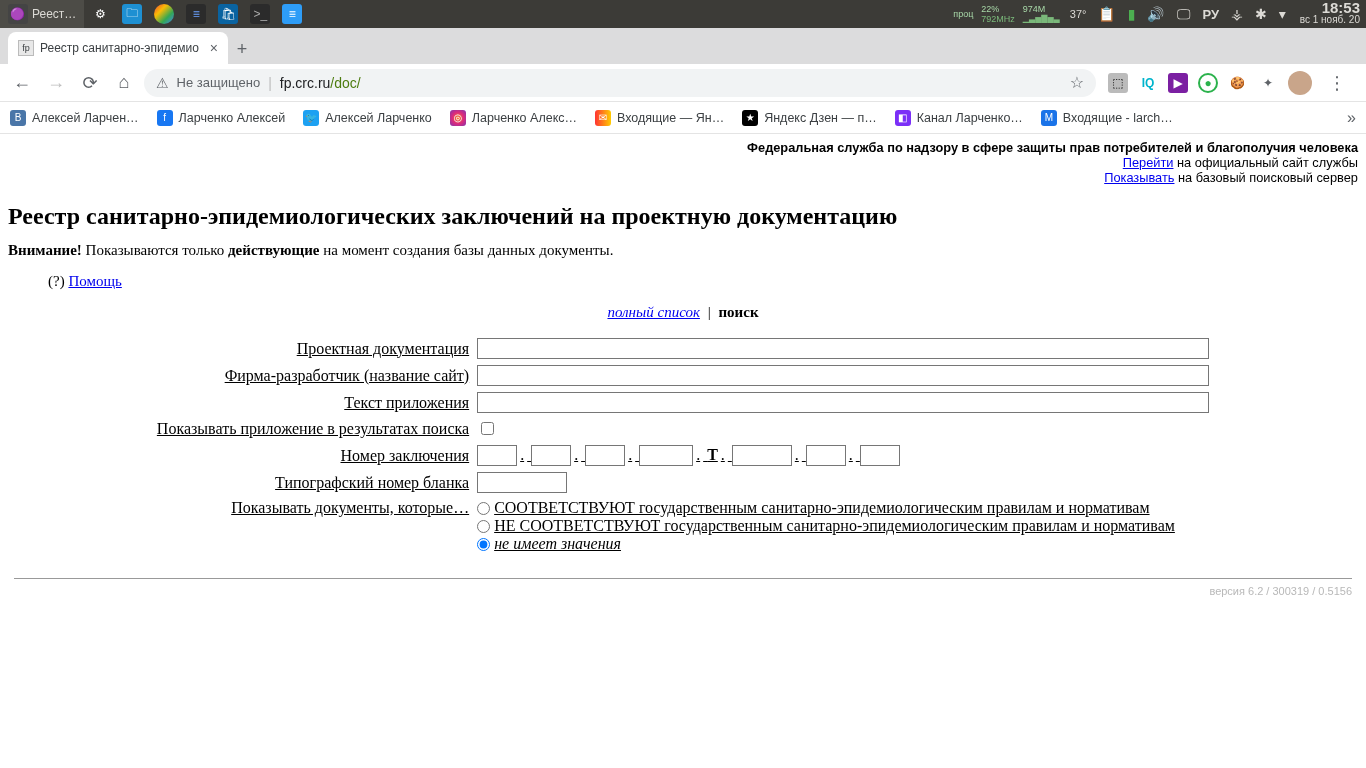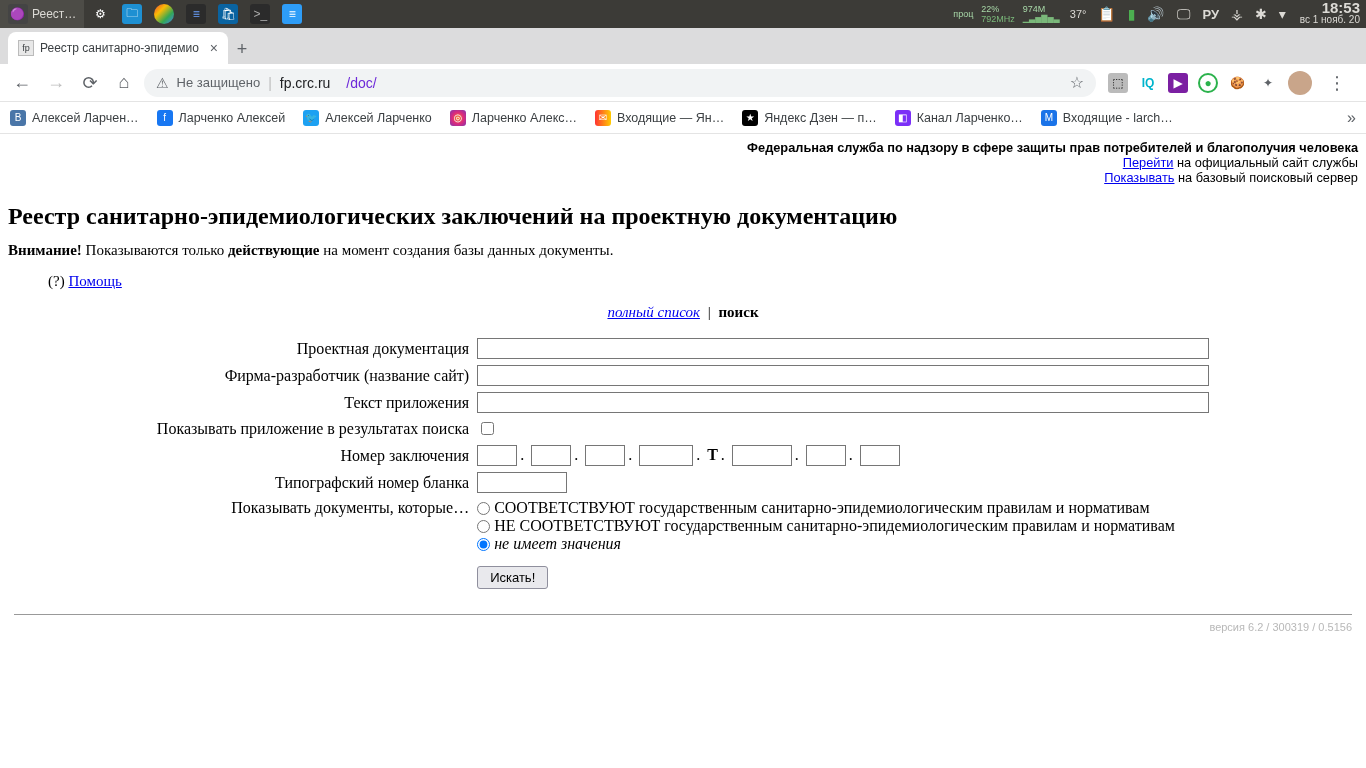--- a/index.html
+++ b/index.html
@@ -78,21 +78,21 @@
   .browser-toolbar .nav-btn { width:28px; text-align:center; font-size:18px; color:#5f6368; }
   .browser-toolbar .nav-btn.disabled { color:#bdbdbd; }
   .omnibox {
     flex:1; height:28px; background:#f1f3f4; border-radius:14px;
     display:flex; align-items:center; padding:0 12px; gap:8px;
     color:#5f6368; font-size:14px;
   }
   .omnibox .secure { font-size:13px; color:#5f6368; }
   .omnibox .divider { color:#bdbdbd; }
   .omnibox .url { color:#202124; }
-  .omnibox .url .path { color:#6d28d9;margin-left:16px; }
+  .omnibox .url .path { color:#4d7c0f; }
   .omnibox .star { margin-left:auto; font-size:16px; color:#5f6368; }
   .ext-icons { display:flex; align-items:center; gap:10px; padding:0 6px; }
   .ext-icons .ext { width:20px; height:20px; display:flex; align-items:center; justify-content:center; font-size:12px; border-radius:3px; }
   .avatar { width:24px; height:24px; border-radius:50%; background:#c9a58a; }
   .menu-dots { font-size:18px; color:#5f6368; padding:0 6px; }
   
   .bookmarks-bar {
     height:32px; background:#fff; display:flex; align-items:center;
     padding:0 10px; gap:18px; border-bottom:1px solid #e4e4e4;
     font-size:12.5px; color:#3c4043;
@@ -111,21 +111,21 @@
   .header-block a { color:#0000ee; text-decoration:underline; }
   h1.page-title { font-size:24px; font-weight:bold; margin:18px 0 12px 0; font-family:"Times New Roman",serif; }
   .notice { font-size:15px; font-family:"Times New Roman",serif; }
   .notice b { font-weight:bold; }
   .help-line { margin:14px 0 14px 40px; font-size:15px; }
   .help-line a { color:#0000ee; text-decoration:underline; }
   .list-links { text-align:center; font-size:15px; font-style:italic; margin:10px 0 14px 0; }
   .list-links .sep { font-style:normal; padding:0 4px; }
   .list-links .active { font-weight:bold; font-style:normal; }
   .list-links a { color:#0000ee; text-decoration:underline; }
-  table.form-table { margin: 0 auto; border-collapse:collapse; }
+  table.form-table { margin: 0 auto; border-collapse:collapse;text-decoration:underline; }
   table.form-table td { padding:3px 4px; vertical-align:middle; font-size:16px; }
   table.form-table td.label { text-align:right; white-space:nowrap; }
   input[type=text] { font-family:Arial; font-size:13px; padding:2px 3px; border:1px solid #767676; background:#fff; }
   .wide-input { width:732px; }
   .num-part { width:40px; text-align:left; }
   .num-part.w2 { width:54px; }
   .num-part.w3 { width:60px; }
   .blank-input { width:90px; }
   .dot { padding:0 3px; }
   .radio-row { display:flex; align-items:center; font-size:16px; }
@@ -341,24 +341,18 @@
         <div class="radio-row">
           <input type="radio" name="comp" style="">
           <span>НЕ СООТВЕТСТВУЮТ государственным санитарно-эпидемиологическим правилам и нормативам</span>
         </div>
         <div class="radio-row">
           <input type="radio" name="comp" checked="" style="">
           <i>не имеет значения</i>
         </div>
       </td>
     </tr>
-    <tr>
-      <td></td>
-      <td style="padding-top:10px">
-        <button class="submit-btn">Искать!</button>
-      </td>
-    </tr>
   </tbody>
     </table>
 
   <hr class="bottom">
   <div class="version">версия 6.2 / 300319 / 0.5156</div>
 </div>
 
 </body></html>

